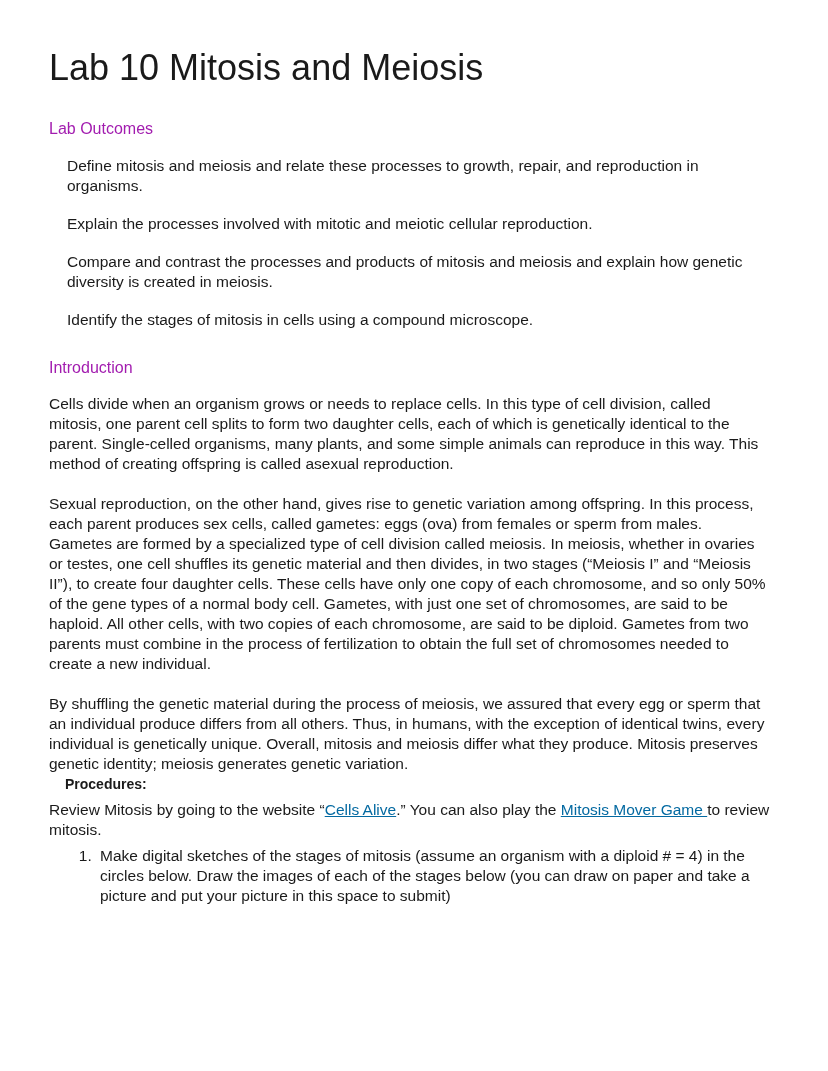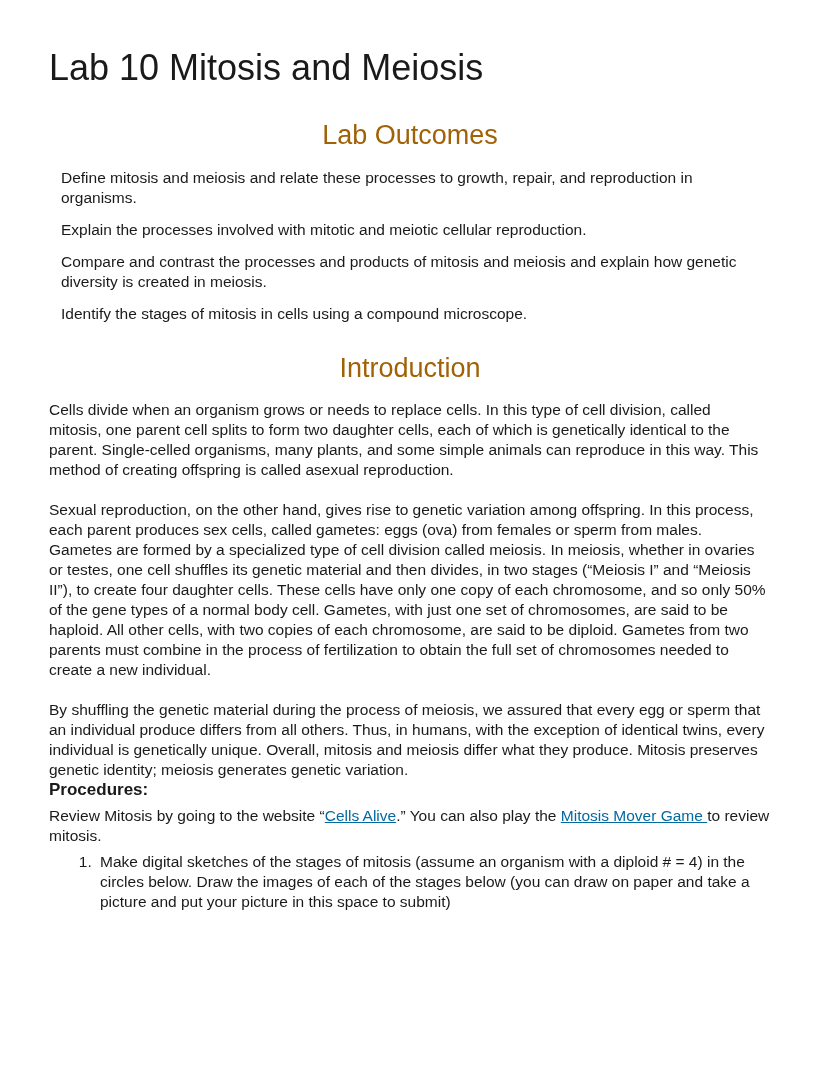--- a/index.html
+++ b/index.html
@@ -19,49 +19,48 @@
     background: #ffffff;
   }
   .doc-title {
     font-size: 36px;
     line-height: 1.2;
     font-weight: 400;
     margin: 0;
     color: #1a1a1a;
   }
   h2.section-heading {
-    font-size: 27px;
+    font-size: 16px;
     line-height: 1.2;
     font-weight: 400;
     margin: 30px 0 16px 0;
-    color: #a16207;
-    text-align: center;
+    color: #a21caf;
   }
   h2.section-heading.intro { margin-top: 28px; }
   h1.part-heading {
     font-size: 29px;
     line-height: 1.2;
     font-weight: 400;
     margin: 20px 0 18px 0;
     color: #1a1a1a;
   }
   .body-text, p.para, .outcome-line, li.step {
     font-size: 15.5px;
     line-height: 20px;
     color: #1a1a1a;
   }
   .outcomes-block { margin: 0; }
-  .outcome-line { margin: 12px; }
+  .outcome-line { margin: 18px; }
   p.para { margin: 0 4px 20px 0; }
   p.para:last-child { margin-bottom: 0; }
   .procedures-label {
-    font-size: 17px;
+    font-size: 14px;
     line-height: 20px;
     font-weight: 700;
-    margin: 0 0 6px 0;
+    margin: 0 0 6px 16px;
   }
   p.review-line { margin: 0; }
   a.doc-link {
     color: #0369a1;
     text-decoration: underline;
     cursor: pointer;
     white-space: pre-wrap;
   }
   ol.steps {
     margin: 6px 0 0 0;

